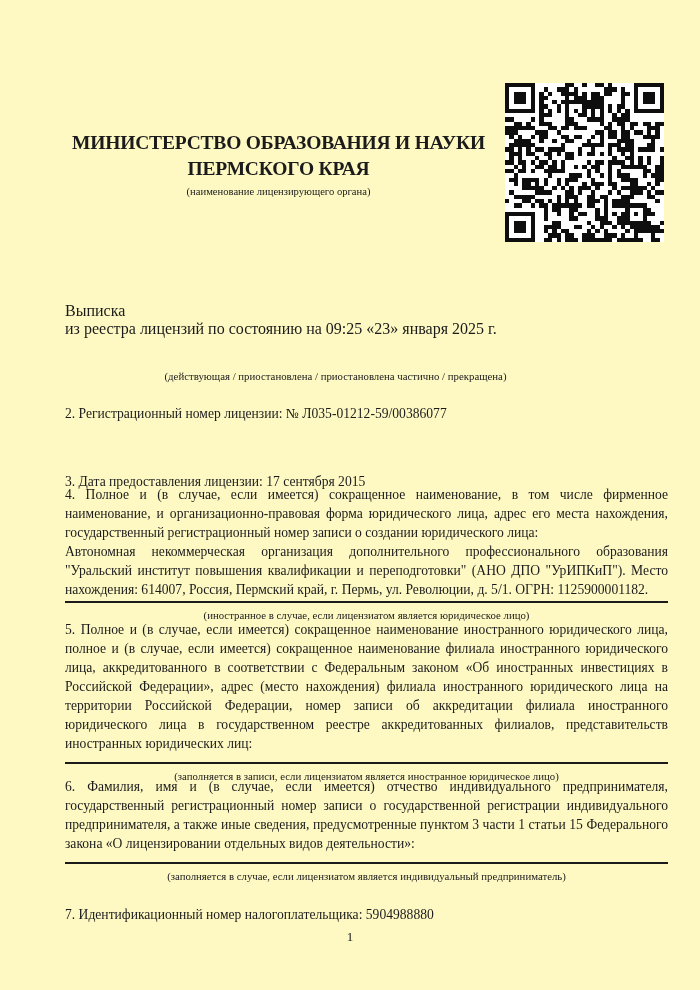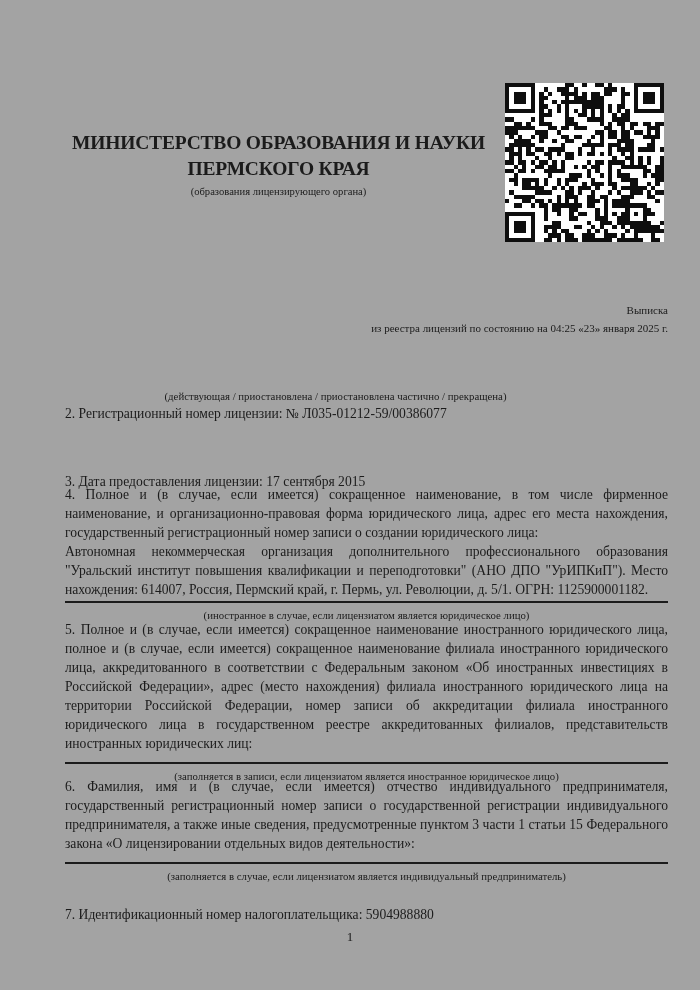--- a/index.html
+++ b/index.html
@@ -1,20 +1,20 @@
 <!DOCTYPE html>
 <html><head>
 <meta charset="utf-8">
 <style>
   html, body { margin: 0; padding: 0; background: #ffffff; }
   .page {
     position: relative;
     width: 700px;
     height: 990px;
-    background: #a3a3a3;
+    background: #fef9c3;
     font-family: "Liberation Serif", "DejaVu Serif", serif;
     color: #1b1b1b;
     overflow: hidden;
   }
   .ministry {
     position: absolute;
     left: 30px; top: 130px;
     width: 497px;
     text-align: center;
   }
@@ -32,22 +32,22 @@
   .qr {
     position: absolute;
     left: 505px; top: 83px;
     width: 159px; height: 159px;
     shape-rendering: crispEdges;
   }
   .doc-title {
     position: absolute;
     left: 65px; top: 302px;
     width: 603px;
-    text-align: right;
-    font-size: 11px;
+    text-align: left;
+    font-size: 16px;
     line-height: 17.5px;
   }
   .sec {
     position: absolute;
     left: 65px;
     width: 603px;
   }
   .sec1 { top: 368px; }
   .sec2 { top: 404px; }
   .sec3 { top: 452px; margin-top: 20px; }
@@ -59,21 +59,21 @@
     font-size: 13.6px;
     line-height: 19px;
     text-align: justify;
   }
   .note {
     font-size: 10.8px;
     line-height: 13px;
     text-align: center;
     margin-top: 6px;
   }
-  .note-shift { padding-right: 62px; margin-top: 22px; }
+  .note-shift { padding-right: 62px; margin-top: 2px; }
   .fill-line {
     border: none;
     border-top: 2px solid #1b1b1b;
     margin: 2px 0 0 0;
     width: 100%;
   }
   .fill-line-gap { margin-top: 9px; }
   .page-number {
     position: absolute;
     left: 0; top: 929px;
@@ -82,21 +82,21 @@
     font-size: 13px;
   }
 </style>
 </head>
 <body>
 
 <div class="page">
 
   <div class="ministry">
     <div class="ministry-name">МИНИСТЕРСТВО ОБРАЗОВАНИЯ И НАУКИ ПЕРМСКОГО КРАЯ</div>
-    <div class="ministry-caption">(образования лицензирующего органа)</div>
+    <div class="ministry-caption">(наименование лицензирующего органа)</div>
   </div>
 
   <svg class="qr" id="qr" xmlns="http://www.w3.org/2000/svg" viewBox="0 0 37 37">
       <rect width="37" height="37" fill="#ffffff"></rect>
       <g fill="#0e0e0e">
         <rect x="0" y="0" width="1" height="1"></rect>
         <rect x="1" y="0" width="1" height="1"></rect>
         <rect x="2" y="0" width="1" height="1"></rect>
         <rect x="3" y="0" width="1" height="1"></rect>
         <rect x="4" y="0" width="1" height="1"></rect>
@@ -773,21 +773,21 @@
         <rect x="29" y="36" width="1" height="1"></rect>
         <rect x="30" y="36" width="1" height="1"></rect>
         <rect x="31" y="36" width="1" height="1"></rect>
         <rect x="34" y="36" width="1" height="1"></rect>
         <rect x="35" y="36" width="1" height="1"></rect>
       </g>
     </svg>
 
   <div class="doc-title">
     <div>Выписка</div>
-    <div>из реестра лицензий по состоянию на 04:25 «23» января 2025 г.</div>
+    <div>из реестра лицензий по состоянию на 09:25 «23» января 2025 г.</div>
   </div>
 
   <div class="sec sec1">
     <div class="note note-shift">(действующая / приостановлена / приостановлена частично / прекращена)</div>
   </div>
 
   <div class="sec sec2">
     <div class="para">2. Регистрационный номер лицензии: № Л035-01212-59/00386077</div>
   </div>
 

